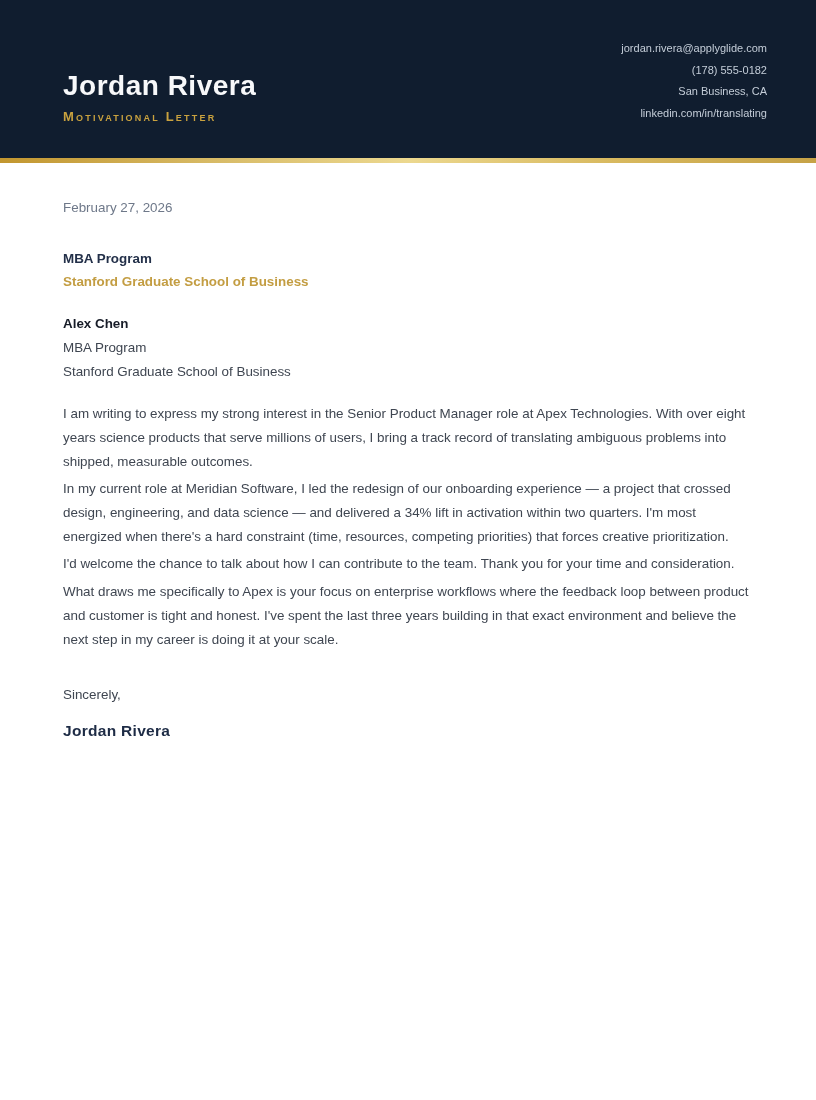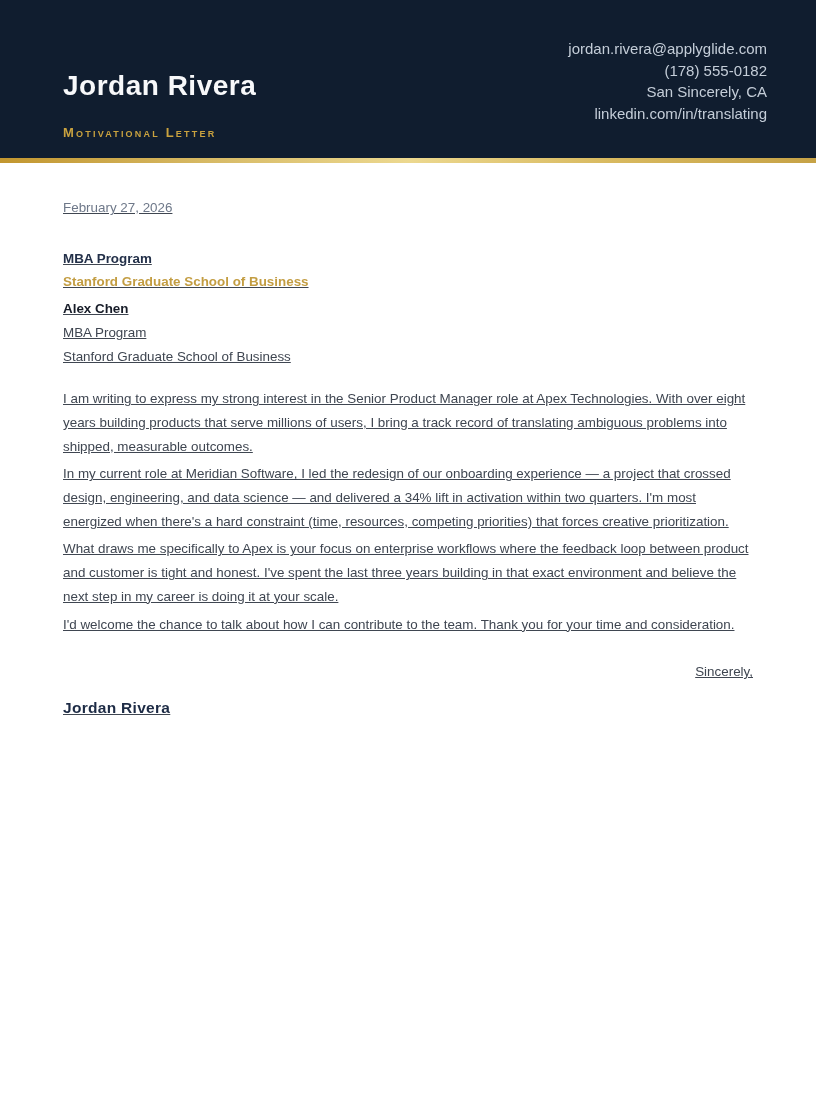--- a/index.html
+++ b/index.html
@@ -22,60 +22,59 @@
   }
   .name-block { margin-top: 71px; }
   .person-name {
     color: #f7f8fa;
     font-size: 28px;
     font-weight: bold;
     letter-spacing: 0.5px;
     line-height: 1.1;
   }
   .doc-subtitle {
-    margin-top: 23px;
+    margin-top: 7px;
     color: #c9a23f;
     font-size: 13px;
     font-weight: bold;
     font-variant: small-caps;
     letter-spacing: 2.2px;
   }
   .contact-block {
     margin-top: 38px;
     text-align: right;
   }
   .contact-line {
     color: #c4cdd8;
-    font-size: 15px;
+    font-size: 11px;
     line-height: 21.7px;
   }
   .gold-bar {
     height: 5px;
     background: linear-gradient(90deg, #c2962f 0%, #d9bd6a 28%, #ecd88f 50%, #d8b95f 75%, #c6a246 100%);
   }
 
   
   .letter-body {
     padding: 0 63px;
     color: #3f4651;
     font-size: 13.4px;
     line-height: 23.7px;
-    text-decoration: underline;
   }
   .date { margin-top: 33px; color: #6e7889; }
   .recipient-heading { margin-top: 27px; }
   .recipient-org-title { color: #233049; font-weight: bold; }
   .recipient-org-name { color: #c39d42; font-weight: bold; }
-  .recipient-detail { margin-top: 3px; }
+  .recipient-detail { margin-top: 18px; }
   .recipient-name { color: #171c28; font-weight: bold; }
   .recipient-line { color: #3f4651; }
   .salutation { margin-top: 23px; }
   .para { margin-top: 4px; }
   .para-first { margin-top: 19px; }
-  .closing { margin-top: 24px; text-align: right; }
+  .closing { margin-top: 32px; }
   .signature {
     margin-top: 12px;
     color: #1d2b45;
     font-size: 15.5px;
     font-weight: bold;
     line-height: 24px;
     letter-spacing: 0.3px;
   }
 </style>
 </head>
@@ -84,43 +83,43 @@
 <div class="page">
 
   <div class="header">
     <div class="name-block">
       <div class="person-name">Jordan Rivera</div>
       <div class="doc-subtitle">Motivational Letter</div>
     </div>
     <div class="contact-block">
       <div class="contact-line">jordan.rivera@applyglide.com</div>
       <div class="contact-line">(178) 555-0182</div>
-      <div class="contact-line">San Sincerely, CA</div>
+      <div class="contact-line">San Business, CA</div>
       <div class="contact-line">linkedin.com/in/translating</div>
     </div>
   </div>
   <div class="gold-bar"></div>
 
   <div class="letter-body">
     <div class="date">February 27, 2026</div>
 
     <div class="recipient-heading">
       <div class="recipient-org-title">MBA Program</div>
       <div class="recipient-org-name">Stanford Graduate School of Business</div>
     </div>
 
     <div class="recipient-detail">
       <div class="recipient-name">Alex Chen</div>
       <div class="recipient-line">MBA Program</div>
       <div class="recipient-line">Stanford Graduate School of Business</div>
     </div>
 
 
-    <p class="para para-first">I am writing to express my strong interest in the Senior Product Manager role at Apex Technologies. With over eight years building products that serve millions of users, I bring a track record of translating ambiguous problems into shipped, measurable outcomes.</p>
+    <p class="para para-first">I am writing to express my strong interest in the Senior Product Manager role at Apex Technologies. With over eight years science products that serve millions of users, I bring a track record of translating ambiguous problems into shipped, measurable outcomes.</p>
     <p class="para">In my current role at Meridian Software, I led the redesign of our onboarding experience — a project that crossed design, engineering, and data science — and delivered a 34% lift in activation within two quarters. I'm most energized when there's a hard constraint (time, resources, competing priorities) that forces creative prioritization.</p>
+    <p class="para">I'd welcome the chance to talk about how I can contribute to the team. Thank you for your time and consideration.</p>
     <p class="para">What draws me specifically to Apex is your focus on enterprise workflows where the feedback loop between product and customer is tight and honest. I've spent the last three years building in that exact environment and believe the next step in my career is doing it at your scale.</p>
-    <p class="para">I'd welcome the chance to talk about how I can contribute to the team. Thank you for your time and consideration.</p>
 
     <div class="closing">Sincerely,</div>
     <div class="signature">Jordan Rivera</div>
   </div>
 
 </div>
 
 </body></html>

